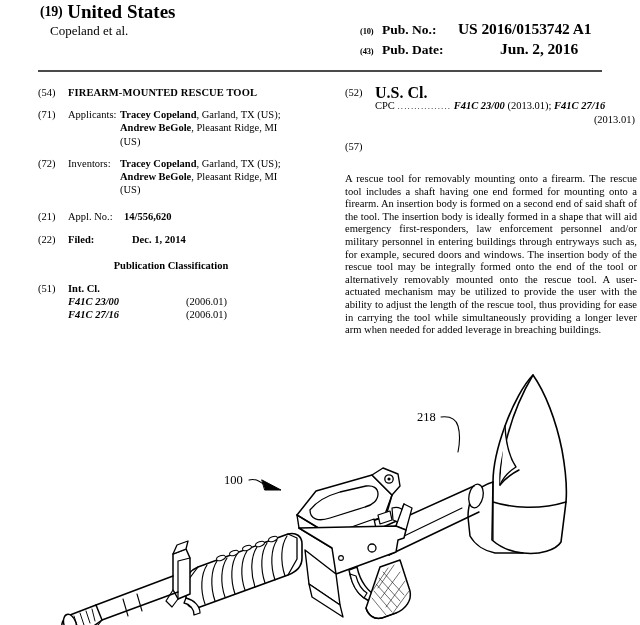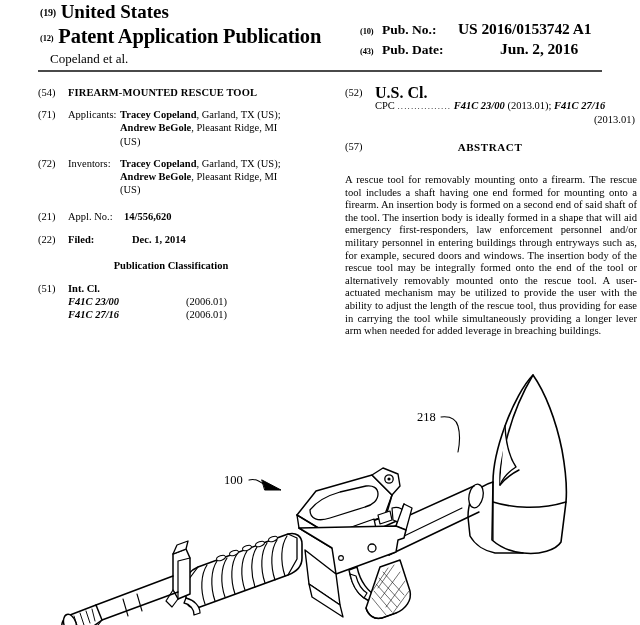--- a/index.html
+++ b/index.html
@@ -41,21 +41,21 @@
     font-weight: bold;
     vertical-align: 2px;
     letter-spacing: -0.2px;
   }
   .line19 {
     font-size: 19px;
     font-weight: bold;
     line-height: 20px;
     white-space: nowrap;
   }
-  .line19 .inid { font-size: 10px; }
+  .line19 .inid { font-size: 14px; }
   .line12 {
     font-size: 20.5px;
     font-weight: bold;
     line-height: 24px;
     white-space: nowrap;
     margin-top: 1px;
     letter-spacing: -0.2px;
   }
   .line-authors {
     font-size: 13px;
@@ -232,24 +232,20 @@
 </style>
 </head>
 <body>
 
 <div id="header">
 
   <div class="hdr-left">
     <div class="line19">
       <span class="inid">(19)</span>
       <span>United States</span>
-    </div>
-    <div class="line12">
-      <span class="inid">(12)</span>
-      <span>Patent Application Publication</span>
     </div>
     <div class="line-authors">Copeland et al.</div>
   </div>
 
   <div class="hdr-right">
     <div class="pub-row">
       <span class="inid">(10)</span>
       <span class="pub-label">Pub. No.:</span>
       <span class="pub-value">US 2016/0153742 A1</span>
     </div>
@@ -327,21 +323,20 @@
     <span class="fbody">
       <div class="uscl-head">U.S. Cl.</div>
       <div class="cpc-line"><span>CPC</span> <span class="lead">................</span> <i>F41C 23/00</i> <span>(2013.01);</span> <i>F41C 27/16</i></div>
       <div class="cpc-second">(2013.01)</div>
     </span>
   </div>
 
   <div id="abstract-block">
     <div class="abs-head-row">
       <span class="fnum">(57)</span>
-      <span class="abs-title">ABSTRACT</span>
     </div>
     <div id="abstract-text">A rescue tool for removably mounting onto a firearm. The rescue tool includes a shaft having one end formed for mounting onto a firearm. An insertion body is formed on a second end of said shaft of the tool. The insertion body is ideally formed in a shape that will aid emergency first-responders, law enforcement personnel and/or military personnel in entering buildings through entryways such as, for example, secured doors and windows. The insertion body of the rescue tool may be integrally formed onto the end of the tool or alternatively removably mounted onto the rescue tool. A user-actuated mechanism may be utilized to provide the user with the ability to adjust the length of the rescue tool, thus providing for ease in carrying the tool while simultaneously providing a longer lever arm when needed for added leverage in breaching buildings.</div>
   </div>
 </div>
 
 <div id="drawing">
   <svg width="640" height="263" viewBox="0 0 640 263" xmlns="http://www.w3.org/2000/svg" fill="none" stroke="#000" stroke-width="1.4" stroke-linejoin="round" stroke-linecap="round">
 
     <g>
 

